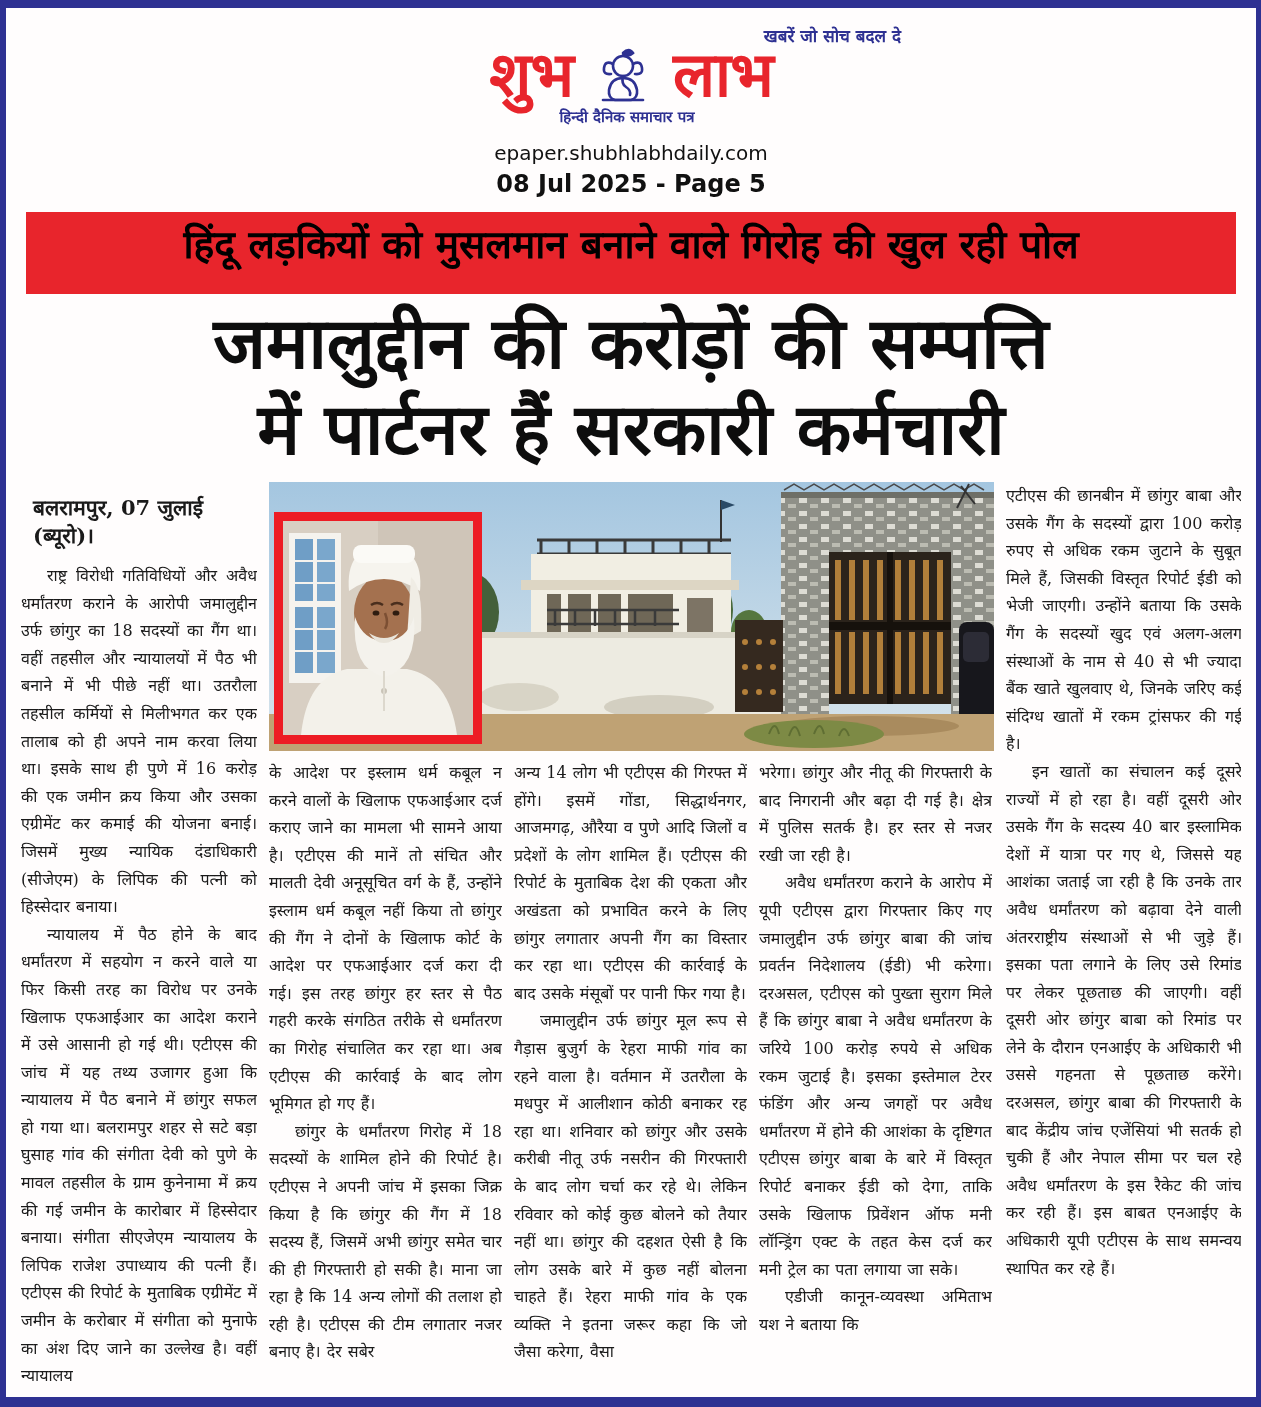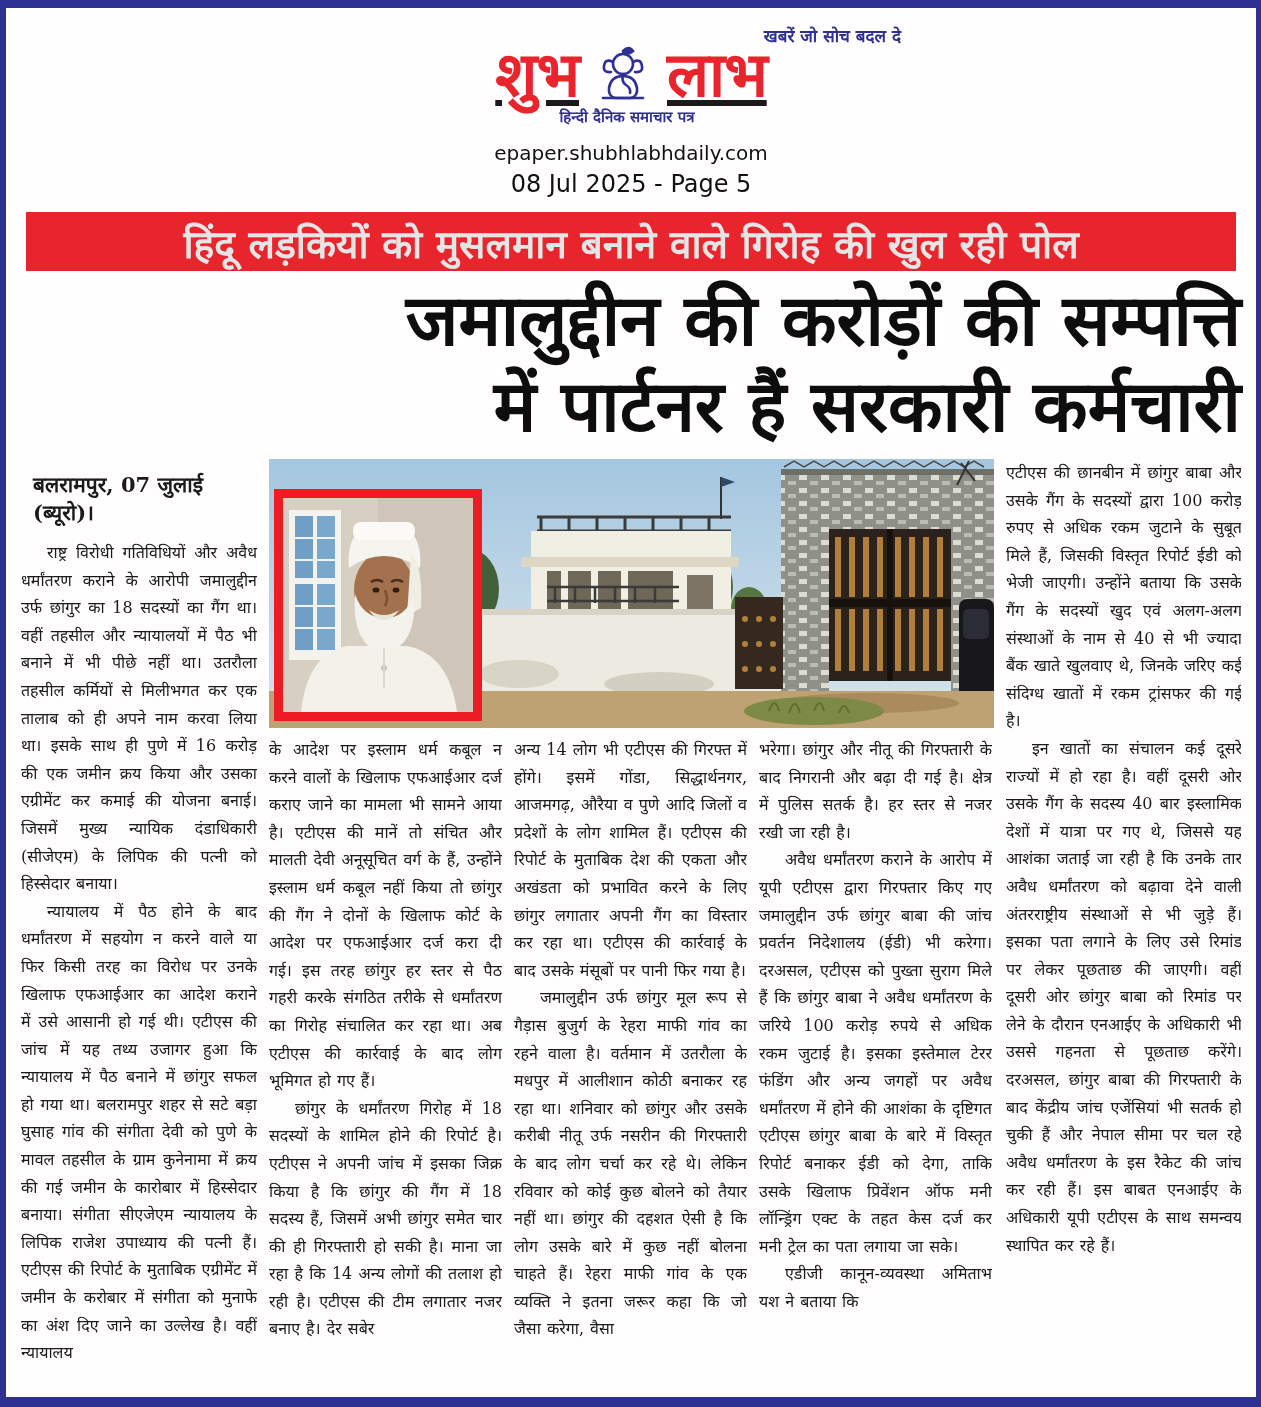--- a/index.html
+++ b/index.html
@@ -20,57 +20,57 @@
   .inner{padding:4px 15px 0 15px;}
 
   
   .masthead{width:620px;margin:14px auto 0;text-align:center;}
   .tagline{
     text-align:right;
     font-family:"DejaVu Sans","Liberation Sans",sans-serif;
     font-weight:bold;color:#2e3192;font-size:17px;line-height:20px;
     padding-right:40px;
   }
-  .logo-row{display:flex;align-items:flex-start;justify-content:center;gap:18px;margin-top:-2px;text-decoration:underline;}
+  .logo-row{display:flex;align-items:flex-end;justify-content:center;gap:24px;margin-top:-2px;}
   .logo-word{
     font-family:"DejaVu Sans","Liberation Sans",sans-serif;
     font-weight:bold;color:#e8252c;font-size:62px;line-height:62px;
     letter-spacing:-1px;
   }
   .ganesh{width:52px;height:60px;flex:0 0 auto;}
   .logo-sub{
     font-family:"DejaVu Sans","Liberation Sans",sans-serif;
     font-weight:bold;color:#2e3192;font-size:15px;line-height:18px;
     padding-right:8px;margin-top:2px;
   }
   .site{
     font-family:"DejaVu Sans","Liberation Sans",sans-serif;
     font-size:20px;line-height:30px;color:#111;margin-top:12px;
   }
   .pageinfo{
     font-family:"DejaVu Sans","Liberation Sans",sans-serif;
-    font-size:24px;line-height:28px;color:#111;margin-top:2px;
+    font-size:24px;line-height:28px;color:#111;margin-top:2px;font-weight:bold;
   }
 
   
   .kicker{
     margin:14px 5px 0 5px;
     background:#e8252c;
-    color:#e5e5e5;
+    color:#000000;
     text-align:center;
     font-family:"DejaVu Sans","Liberation Sans",sans-serif;
     font-weight:bold;
     font-size:39px;line-height:66px;
-    height:59px;
+    height:82px;
     overflow:hidden;
   }
 
   
   .headline{
-    text-align:right;
+    text-align:center;
     font-weight:bold;
     font-size:71px;
     line-height:86px;
     color:#0d0d0d;
     margin-top:6px;
     letter-spacing:0px;
   }
 
   
   .body-grid{

